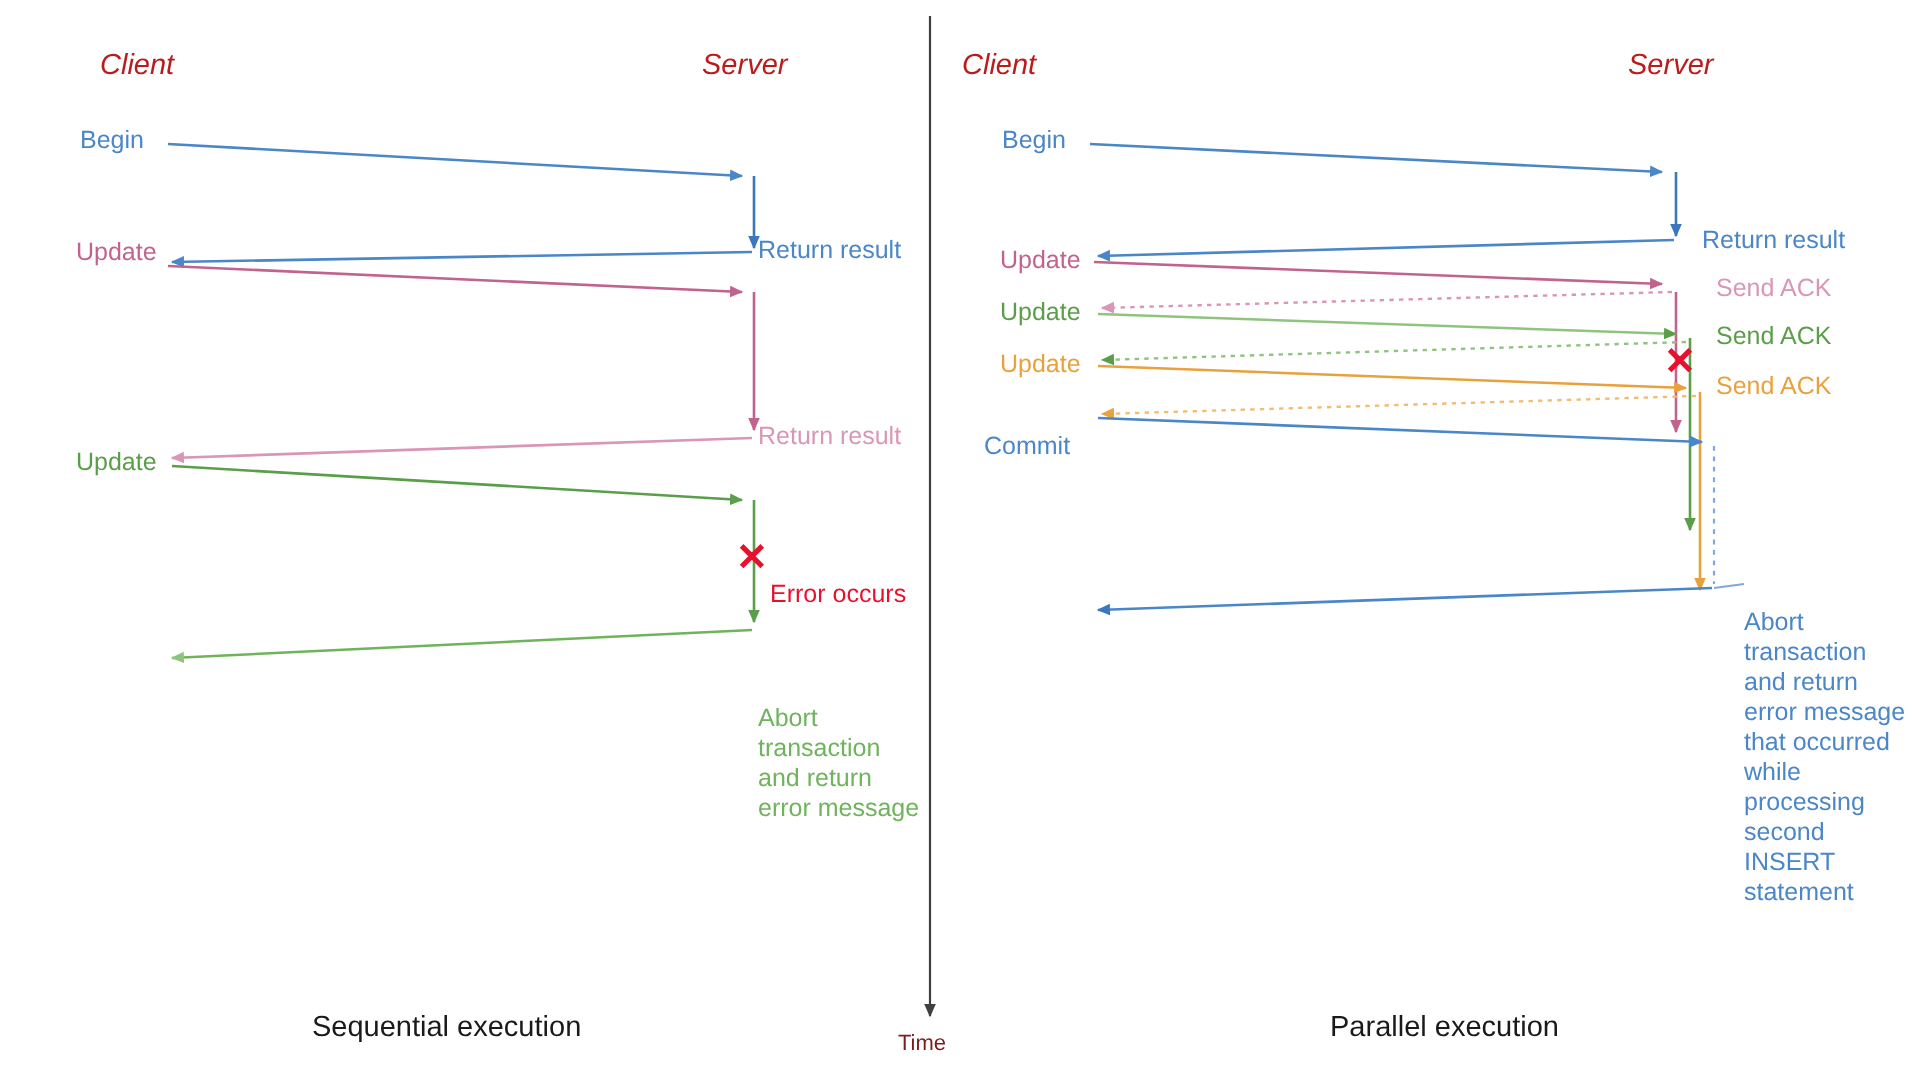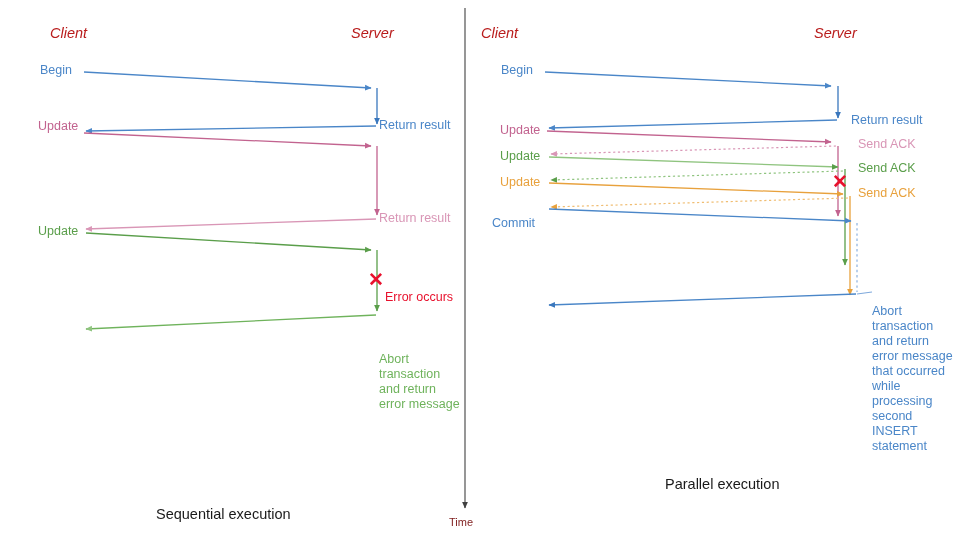--- a/index.html
+++ b/index.html
@@ -202,15 +202,15 @@
 transaction
 and return
 error message
 that occurred
 while
 processing
 second
 INSERT
 statement</div>
 
-  <div class="lbl caption" style="left:665px; top:477px;">Parallel execution</div>
+  <div class="lbl caption" style="left:665px; top:507px;">Parallel execution</div>
 
 </div>
 
 </body></html>

